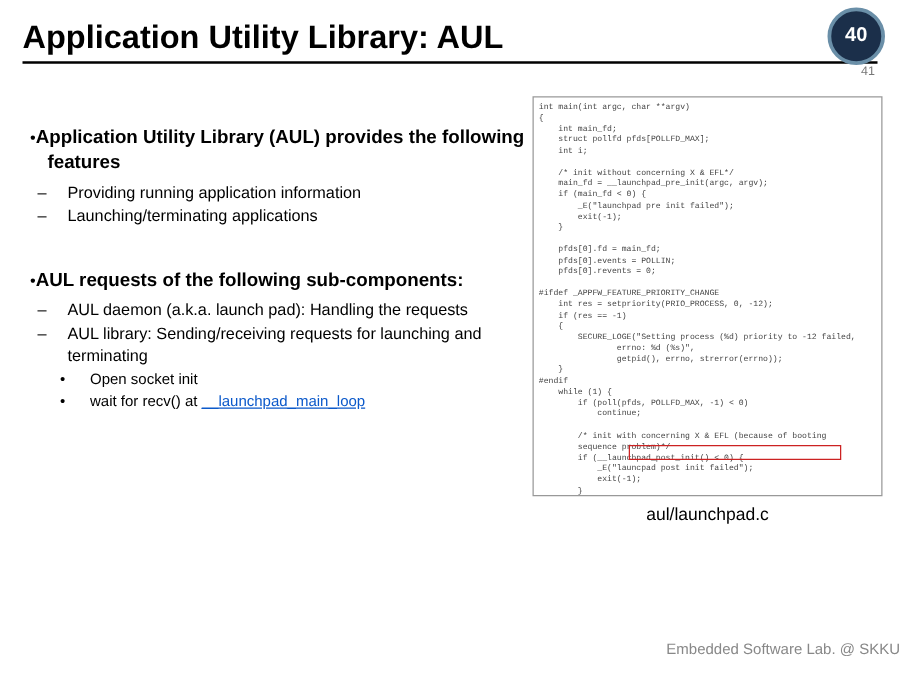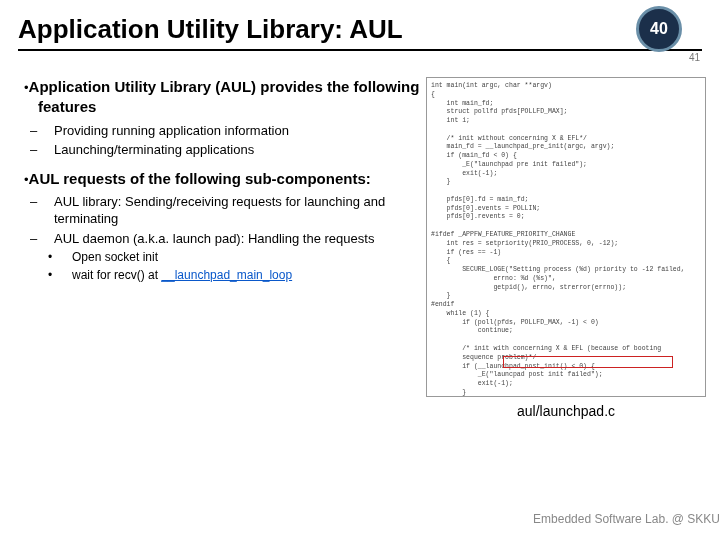--- a/index.html
+++ b/index.html
@@ -21,21 +21,21 @@
     color: #000;
   }
   .underline {
     height: 2px;
     background: #000;
     margin-top: 4px;
   }
   .badge {
     position: absolute;
     top: 6px;
-    right: 38px;
+    right: 12px;
     width: 46px;
     height: 46px;
     border: 3px solid #6a8fa8;
     border-radius: 50%;
     background: #1b2f4a;
     color: #fff;
     display: flex;
     align-items: center;
     justify-content: center;
     font-size: 16px;
@@ -51,21 +51,21 @@
   .content {
     display: flex;
     padding: 20px 8px 0 20px;
   }
   .left {
     width: 400px;
     font-size: 13px;
     line-height: 1.35;
   }
   .b1-text { font-weight: bold; font-size: 15px; }
-  .b1-wrap { padding-left: 18px; text-indent: -14px; margin-bottom: 4px;}
+  .b1-wrap { padding-left: 18px; text-indent: -14px; margin-bottom: 4px; margin-top: 23px;}
   .b2 { padding-left: 34px; text-indent: -12px; margin-bottom: 2px; font-size: 13px;}
   .b2 .dash { display:inline-block; width:12px; }
   .b3 { padding-left: 52px; text-indent: -12px; font-size: 12px; margin-bottom:1px;}
   .b3 .dot { display:inline-block; width:12px; }
   .spacer { height: 8px; }
   .linklike { color: #0a58ca; text-decoration: underline; }
   .right {
     flex: 1;
     padding-left: 6px;
   }
@@ -120,22 +120,22 @@
   <div class="left">
     <div class="b1-wrap">
       <span class="bullet">•</span><span class="b1-text">Application Utility Library (AUL) provides the following features</span>
     </div>
     <div class="b2"><span class="dash">–</span><span>Providing running application information</span></div>
     <div class="b2"><span class="dash">–</span><span>Launching/terminating applications</span></div>
     <div class="spacer"></div>
     <div class="b1-wrap">
       <span class="bullet">•</span><span class="b1-text">AUL requests of the following sub-components:</span>
     </div>
+    <div class="b2"><span class="dash">–</span><span>AUL daemon (a.k.a. launch pad): Handling the requests</span></div>
     <div class="b2"><span class="dash">–</span><span>AUL library: Sending/receiving requests for launching and terminating</span></div>
-    <div class="b2"><span class="dash">–</span><span>AUL daemon (a.k.a. launch pad): Handling the requests</span></div>
     <div class="b3"><span class="dot">•</span><span>Open socket init</span></div>
     <div class="b3"><span class="dot">•</span><span>wait for recv() at </span><span class="linklike">__launchpad_main_loop</span></div>
   </div>
 
   <div class="right">
     <div class="codebox"><span>int main(int argc, char **argv)
 {
     int main_fd;
     struct pollfd pfds[POLLFD_MAX];
     int i;

